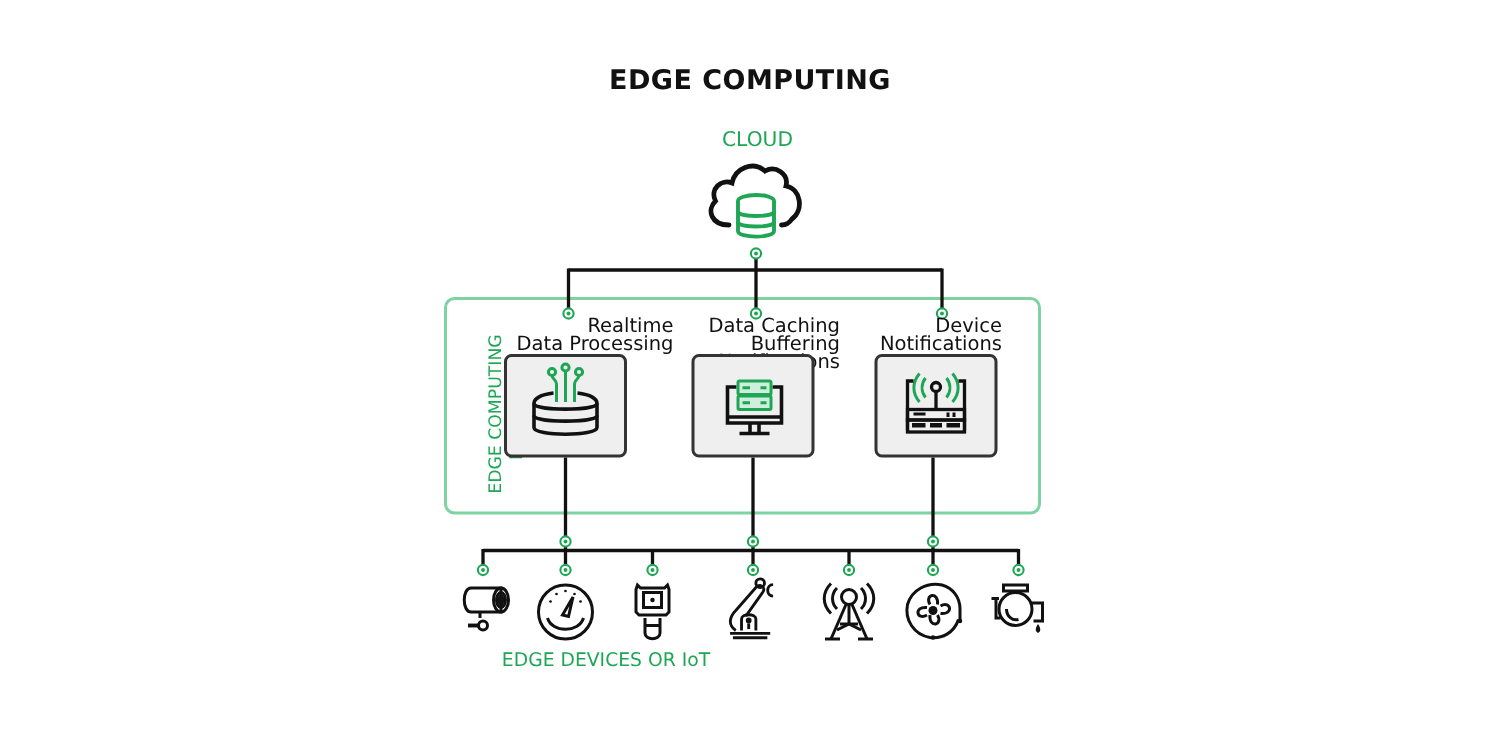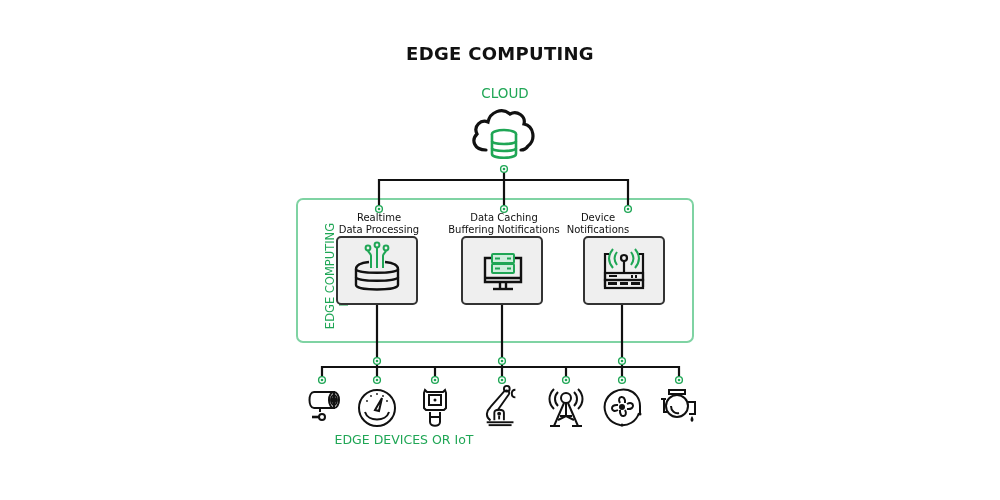--- a/index.html
+++ b/index.html
@@ -10,21 +10,21 @@
            font-family: "DejaVu Sans", sans-serif; font-weight: bold;
            font-size: 18px; letter-spacing: 0.3px; color: #111; }
   .green-label { color: #1fa655; font-family: "DejaVu Sans", sans-serif; }
   .cloud-label { left: 0; width: 1010px; top: 85px; text-align: center; font-size: 13.5px; }
   .iot-label { left: 0; width: 808px; top: 432px; text-align: center; font-size: 12.5px; }
   .platform-box { left: 296px; top: 198px; width: 398px; height: 145px;
                   border: 2px solid #7fd3a3; border-radius: 7px; box-sizing: border-box; }
   .platform-label { left: 262px; top: 262px; width: 150px; text-align: center;
                     transform: rotate(-90deg); transform-origin: center center;
                     font-size: 11.5px; line-height: 14px; color: #1fa655; }
-  .service-label { width: 140px; text-align: center; font-size: 10px; line-height: 12px;
+  .service-label { width: 140px; text-align: right; font-size: 13px; line-height: 12px;
                    color: #111; font-family: "DejaVu Sans", sans-serif; }
   .card { width: 82px; height: 69px; background: #efefef; border: 2px solid #333;
           border-radius: 5px; box-sizing: border-box; }
   svg.wires { position: absolute; left: 0; top: 0; }
   .device { width: 44px; height: 44px; }
 </style>
 </head>
 <body>
 
 <div class="abs title">EDGE COMPUTING</div>
@@ -95,21 +95,21 @@
       <circle cx="566" cy="380" r="1.3"></circle>
     <circle cx="622" cy="380" r="1.3"></circle>
       <circle cx="679" cy="380" r="1.3"></circle>
   </g>
 </svg>
 
 <div class="abs service-label" style="left:309px;top:212px">
   <div>Realtime</div>
   <div>Data Processing</div>
 </div>
-<div class="abs service-label" style="left:434px;top:212px">
+<div class="abs service-label" style="left:420px;top:212px">
   <div>Data Caching</div>
   <div>Buffering Notifications</div>
 </div>
 <div class="abs service-label" style="left:528px;top:212px">
   <div>Device</div>
   <div>Notifications</div>
 </div>
 
 <div class="abs card" style="left:336px;top:236px">
   <svg width="78" height="65" viewBox="0 0 78 65">

